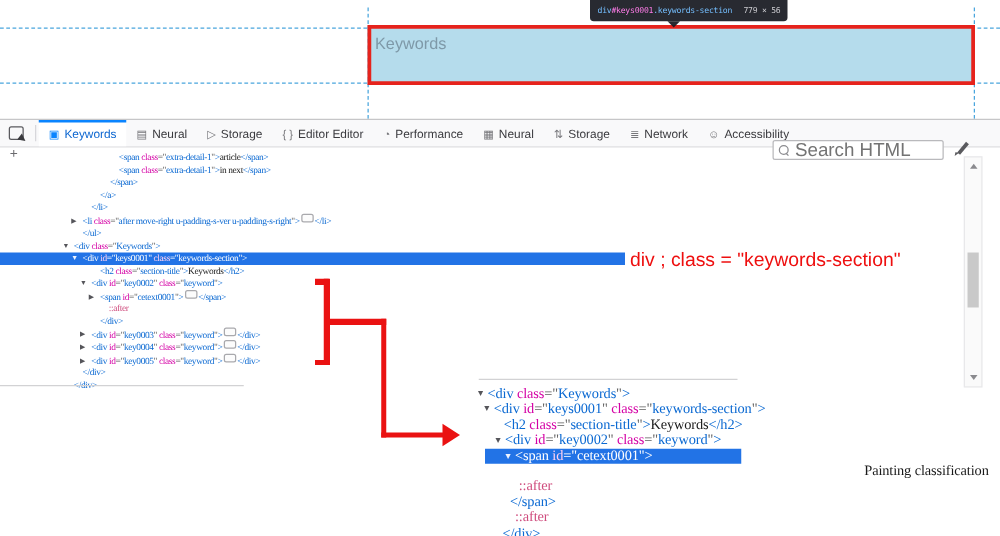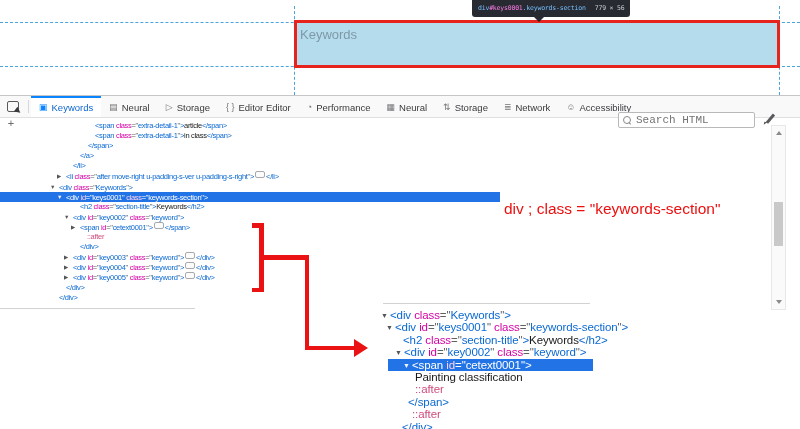--- a/index.html
+++ b/index.html
@@ -36,30 +36,30 @@
   #picker-cursor{position:absolute;right:-3px;bottom:-3px;width:0;height:0;
                  border-left:6px solid #3a3a3e;border-top:3px solid transparent;
                  border-bottom:3px solid transparent;transform:rotate(38deg)}
   #tab-separator{width:0;border-left:1px solid #d7d7db;margin:4px 2px}
   #add-node-btn{left:5px;top:117px;font-size:11px;color:#6a6a6e;width:12px;text-align:center}
   #search-box{left:618px;top:112px;width:137px;height:16px;border:1px solid #b9b9bc;
               border-radius:2px;background:#fff;display:flex;align-items:center;padding:0 4px;gap:3px}
   #search-glass{width:6px;height:6px;border:1px solid #8a8a8e;border-radius:50%;position:relative;flex:none}
   #search-glass::after{content:"";position:absolute;left:5px;top:5px;width:3px;height:1px;
               background:#8a8a8e;transform:rotate(45deg);transform-origin:0 0}
-  #search-input{border:none;outline:none;font-size:11px;color:#737373;width:110px;
-              font-family:Liberation Mono, monospace;background:transparent}
+  #search-input{border:none;outline:none;font-size:15px;color:#737373;width:110px;
+              font-family:Liberation Sans, sans-serif;background:transparent}
   #search-input::placeholder{color:#737373}
   #eyedropper{left:763px;top:112px;width:14px;height:15px}
   #eyedropper .pen-body{position:absolute;left:6px;top:1px;width:2.5px;height:11px;
               background:#5a5a5e;transform:rotate(40deg)}
   #eyedropper .pen-tip{position:absolute;left:1px;top:10px;width:0;height:0;
               border-top:3px solid #5a5a5e;border-right:3px solid transparent;transform:rotate(10deg)}
   
-  .tree{font-family:Liberation Sans, sans-serif;white-space:nowrap}
+  .tree{font-family:Liberation Serif, serif;white-space:nowrap}
   #main-tree{left:0;top:121px;width:770px;height:192px;font-size:7.5px;letter-spacing:-0.3px;overflow:hidden}
   #main-tree .trow{height:10.1px;line-height:10.1px}
   #bottom-tree{left:381px;top:309px;width:410px;height:120px;font-size:11.5px;letter-spacing:-0.1px}
   #bottom-tree .trow{height:12.4px;line-height:12.4px}
   .trow{background-repeat:no-repeat}
   .trow.sel{background-image:linear-gradient(#2273e6,#2273e6)}
   .arrow{display:inline-block;width:9px;font-size:5.5px;color:#55555a;vertical-align:1px}
   #bottom-tree .arrow{font-size:7px}
   .m-t{color:#0b69d2}.m-v{color:#0b69d2}.m-a{color:#d400a5}.m-eq{color:#616161}
   .m-tx{color:#1a1a1a}.m-ps{color:#cf4d7e}
@@ -154,25 +154,26 @@
   <span id="search-glass"></span>
   <input id="search-input" type="text" placeholder="Search HTML" style="">
 </div>
 <div id="eyedropper" class="abs">
   <span class="pen-body"></span>
     <span class="pen-tip"></span>
 </div>
 
 <div id="main-tree" class="abs tree">
     <div class="trow" style="padding-left: 86px;"><span class="arrow"></span><span class="m-t">&lt;span </span><span class="m-a">class</span><span class="m-eq">="</span><span class="m-v">extra-detail-1</span><span class="m-eq">"</span><span class="m-t">&gt;</span><span class="m-tx">article</span><span class="m-t">&lt;/span&gt;</span></div>
-    <div class="trow" style="padding-left: 86px;"><span class="arrow"></span><span class="m-t">&lt;span </span><span class="m-a">class</span><span class="m-eq">="</span><span class="m-v">extra-detail-1</span><span class="m-eq">"</span><span class="m-t">&gt;</span><span class="m-tx">in class</span><span class="m-t">&lt;/span&gt;</span></div>
+    <div class="trow" style="padding-left: 86px;"><span class="arrow"></span><span class="m-t">&lt;span </span><span class="m-a">class</span><span class="m-eq">="</span><span class="m-v">extra-detail-1</span><span class="m-eq">"</span><span class="m-t">&gt;</span><span class="m-tx">in next</span><span class="m-t">&lt;/span&gt;</span></div>
     <div class="trow" style="padding-left: 79px;"><span class="arrow"></span><span class="m-t">&lt;/span&gt;</span></div>
     <div class="trow" style="padding-left: 71px;"><span class="arrow"></span><span class="m-t">&lt;/a&gt;</span></div>
     <div class="trow" style="padding-left: 64px;"><span class="arrow"></span><span class="m-t">&lt;/li&gt;</span></div>
     <div class="trow" style="padding-left: 57px;"><span class="arrow">▶</span><span class="m-t">&lt;li </span><span class="m-a">class</span><span class="m-eq">="</span><span class="m-v">after move-right u-padding-s-ver u-padding-s-right</span><span class="m-eq">"</span><span class="m-t">&gt;</span><span class="bdg"></span><span class="m-t">&lt;/li&gt;</span></div>
+    <div class="trow" style="padding-left: 57px;"><span class="arrow"></span><span class="m-t">&lt;/ul&gt;</span></div>
     <div class="trow" style="padding-left: 50px;"><span class="arrow">▼</span><span class="m-t">&lt;div </span><span class="m-a">class</span><span class="m-eq">="</span><span class="m-v">Keywords</span><span class="m-eq">"</span><span class="m-t">&gt;</span></div>
     <div class="trow sel" style="padding-left: 57px; background-size: 500px 100%; background-position: 0px 0px;"><span class="arrow">▼</span><span class="m-t">&lt;div </span><span class="m-a">id</span><span class="m-eq">="</span><span class="m-v">keys0001</span><span class="m-eq">" </span><span class="m-a">class</span><span class="m-eq">="</span><span class="m-v">keywords-section</span><span class="m-eq">"</span><span class="m-t">&gt;</span></div>
     <div class="trow" style="padding-left: 71px;"><span class="arrow"></span><span class="m-t">&lt;h2 </span><span class="m-a">class</span><span class="m-eq">="</span><span class="m-v">section-title</span><span class="m-eq">"</span><span class="m-t">&gt;</span><span class="m-tx">Keywords</span><span class="m-t">&lt;/h2&gt;</span></div>
     <div class="trow" style="padding-left: 64px;"><span class="arrow">▼</span><span class="m-t">&lt;div </span><span class="m-a">id</span><span class="m-eq">="</span><span class="m-v">key0002</span><span class="m-eq">" </span><span class="m-a">class</span><span class="m-eq">="</span><span class="m-v">keyword</span><span class="m-eq">"</span><span class="m-t">&gt;</span></div>
     <div class="trow" style="padding-left: 71px;"><span class="arrow">▶</span><span class="m-t">&lt;span </span><span class="m-a">id</span><span class="m-eq">="</span><span class="m-v">cetext0001</span><span class="m-eq">"</span><span class="m-t">&gt;</span><span class="bdg"></span><span class="m-t">&lt;/span&gt;</span></div>
     <div class="trow" style="padding-left: 78px;"><span class="arrow"></span><span class="m-ps">::after</span></div>
     <div class="trow" style="padding-left: 71px;"><span class="arrow"></span><span class="m-t">&lt;/div&gt;</span></div>
     <div class="trow" style="padding-left: 64px;"><span class="arrow">▶</span><span class="m-t">&lt;div </span><span class="m-a">id</span><span class="m-eq">="</span><span class="m-v">key0003</span><span class="m-eq">" </span><span class="m-a">class</span><span class="m-eq">="</span><span class="m-v">keyword</span><span class="m-eq">"</span><span class="m-t">&gt;</span><span class="bdg"></span><span class="m-t">&lt;/div&gt;</span></div>
     <div class="trow" style="padding-left: 64px;"><span class="arrow">▶</span><span class="m-t">&lt;div </span><span class="m-a">id</span><span class="m-eq">="</span><span class="m-v">key0004</span><span class="m-eq">" </span><span class="m-a">class</span><span class="m-eq">="</span><span class="m-v">keyword</span><span class="m-eq">"</span><span class="m-t">&gt;</span><span class="bdg"></span><span class="m-t">&lt;/div&gt;</span></div>
     <div class="trow" style="padding-left: 64px;"><span class="arrow">▶</span><span class="m-t">&lt;div </span><span class="m-a">id</span><span class="m-eq">="</span><span class="m-v">key0005</span><span class="m-eq">" </span><span class="m-a">class</span><span class="m-eq">="</span><span class="m-v">keyword</span><span class="m-eq">"</span><span class="m-t">&gt;</span><span class="bdg"></span><span class="m-t">&lt;/div&gt;</span></div>
@@ -197,18 +198,18 @@
 <div class="abs red" style="left:304.5px;top:255px;width:4.5px;height:95px"></div>
 <div class="abs red" style="left:304.5px;top:345.5px;width:52px;height:4.5px"></div>
 <div id="arrow-head" class="abs"></div>
 
 <div id="bottom-tree" class="abs tree">
     <div class="trow" style="padding-left: 0px;"><span class="arrow">▼</span><span class="m-t">&lt;div </span><span class="m-a">class</span><span class="m-eq">="</span><span class="m-v">Keywords</span><span class="m-eq">"</span><span class="m-t">&gt;</span></div>
     <div class="trow" style="padding-left: 5px;"><span class="arrow">▼</span><span class="m-t">&lt;div </span><span class="m-a">id</span><span class="m-eq">="</span><span class="m-v">keys0001</span><span class="m-eq">" </span><span class="m-a">class</span><span class="m-eq">="</span><span class="m-v">keywords-section</span><span class="m-eq">"</span><span class="m-t">&gt;</span></div>
     <div class="trow" style="padding-left: 13px;"><span class="arrow"></span><span class="m-t">&lt;h2 </span><span class="m-a">class</span><span class="m-eq">="</span><span class="m-v">section-title</span><span class="m-eq">"</span><span class="m-t">&gt;</span><span class="m-tx">Keywords</span><span class="m-t">&lt;/h2&gt;</span></div>
     <div class="trow" style="padding-left: 14px;"><span class="arrow">▼</span><span class="m-t">&lt;div </span><span class="m-a">id</span><span class="m-eq">="</span><span class="m-v">key0002</span><span class="m-eq">" </span><span class="m-a">class</span><span class="m-eq">="</span><span class="m-v">keyword</span><span class="m-eq">"</span><span class="m-t">&gt;</span></div>
     <div class="trow sel" style="padding-left: 22px; background-size: 205px 100%; background-position: 7px 0px;"><span class="arrow">▼</span><span class="m-t">&lt;span </span><span class="m-a">id</span><span class="m-eq">="</span><span class="m-v">cetext0001</span><span class="m-eq">"</span><span class="m-t">&gt;</span></div>
-    <div class="trow" style="padding-left: 25px;"><span class="arrow"></span><span class="m-tx">Painting classification</span></div>
+    <div class="trow" style="padding-left: 25px; text-align: right;"><span class="arrow"></span><span class="m-tx">Painting classification</span></div>
     <div class="trow" style="padding-left: 25px;"><span class="arrow"></span><span class="m-ps">::after</span></div>
     <div class="trow" style="padding-left: 18px;"><span class="arrow"></span><span class="m-t">&lt;/span&gt;</span></div>
     <div class="trow" style="padding-left: 22px;"><span class="arrow"></span><span class="m-ps">::after</span></div>
     <div class="trow" style="padding-left: 12px;"><span class="arrow"></span><span class="m-t">&lt;/div&gt;</span></div>
   </div>
 
 </body></html>

